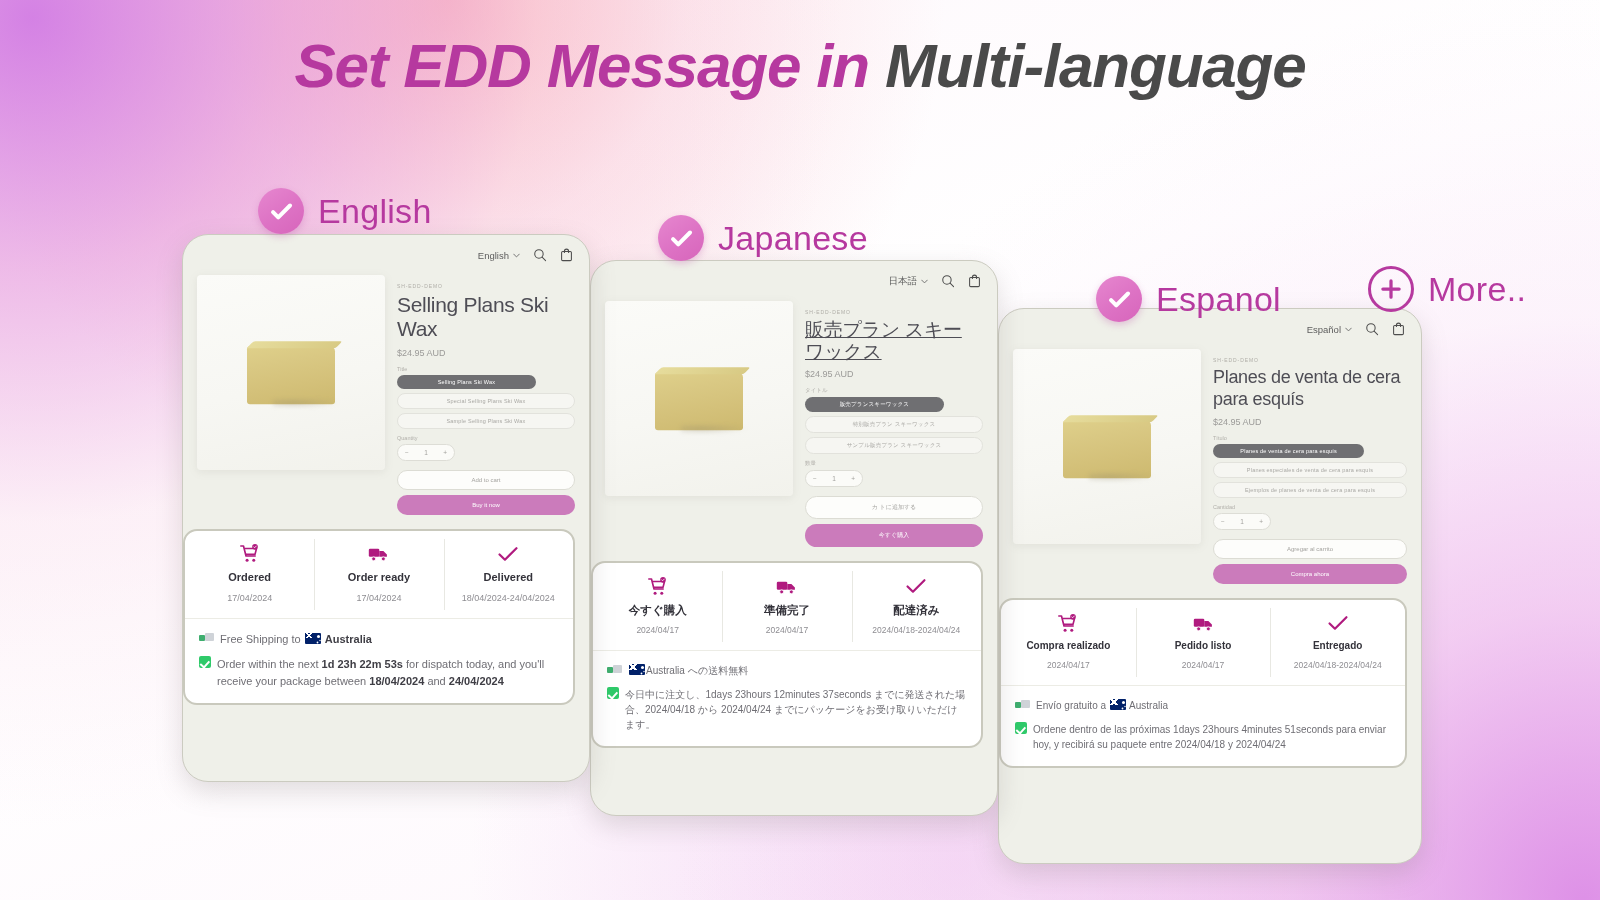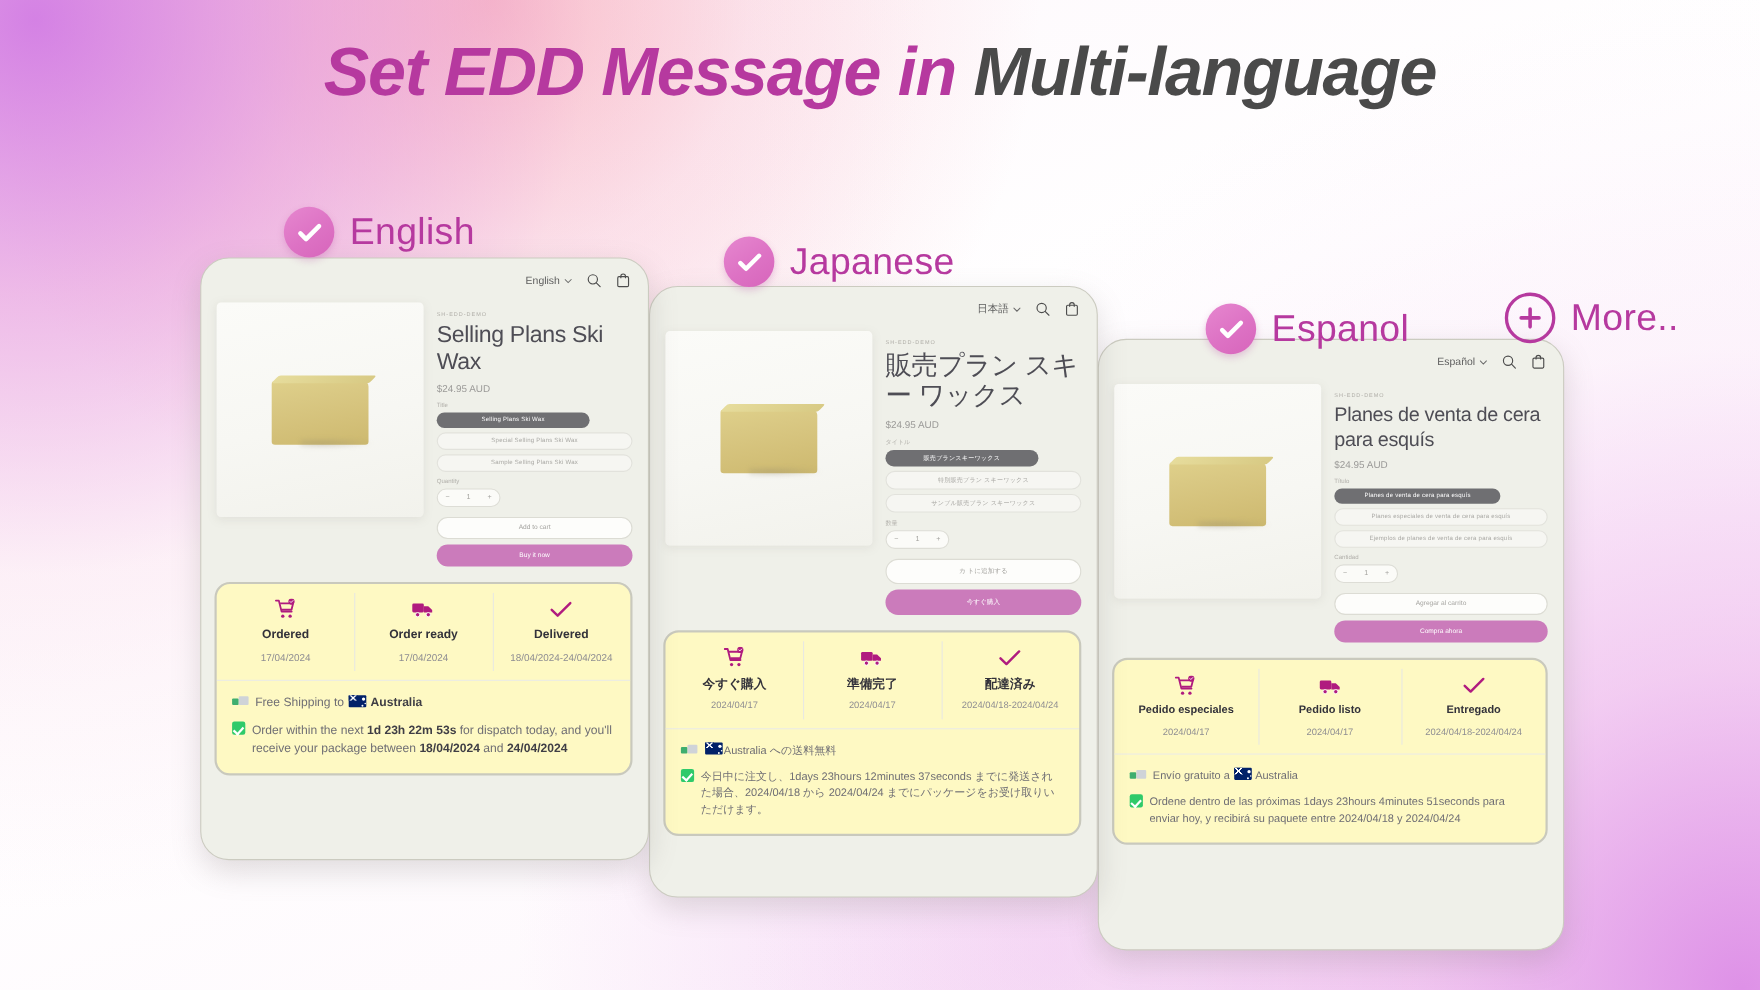--- a/index.html
+++ b/index.html
@@ -132,21 +132,21 @@
     background: radial-gradient(ellipse at 30% 50%, rgba(150,140,110,0.40), rgba(150,140,110,0) 72%);
     filter: blur(2px);
   }
 
   .prod-info { flex: 1; min-width: 0; padding-top: 8px; }
   .vendor { font-size: 5px; color: #b0aea8; letter-spacing: 0.9px; margin-bottom: 4px; }
   .prod-title {
     font-size: 21px; line-height: 1.14; color: #4e4d55;
     font-weight: 400; letter-spacing: -0.3px; margin-bottom: 7px;
   }
-  #card-ja .prod-title { font-size: 24px; }
+  #card-ja .prod-title { font-size: 19px; text-decoration: underline; }
   #card-es .prod-title { font-size: 18px; line-height: 1.2; }
   .price { font-size: 9px; color: #9b9a98; margin-bottom: 8px; }
   .field-label { font-size: 5.5px; color: #b2b0ab; margin-bottom: 3px; }
   .variant {
     border-radius: 12px; font-size: 5.5px;
     padding: 4px 8px; margin-bottom: 4px;
     text-align: center;
     letter-spacing: 0.2px;
   }
   .variant.sel { background: #6f6f72; color: #ffffff; width: 78%; }
@@ -163,22 +163,22 @@
     border-radius: 14px; text-align: center; font-size: 6px;
     padding: 6px 0; color: #a5a4a0;
   }
   .btn-buy {
     margin-top: 5px; background: #cb7bbb; border-radius: 14px;
     text-align: center; font-size: 6px; padding: 7px 0; color: #ffffff;
   }
 
   
   .edd {
-    margin: 14px 14px 0 12px;
-    background: #fef9c3;
+    margin: 14px 14px 0 0;
+    background: #ffffff;
     border: 2px solid #c9c9bd;
     border-radius: 14px;
     overflow: hidden;
   }
   .edd-steps { display: flex; }
   .step {
     flex: 1; padding: 12px 4px 14px;
     text-align: center;
     position: relative;
   }
@@ -537,21 +537,21 @@
         <div class="step-icon">
           <svg width="20" height="19" viewBox="0 0 24 22">
               <path d="M1 2h3.2l3 12h11" fill="none" stroke="#b01b7f" stroke-width="2" stroke-linecap="round" stroke-linejoin="round"></path>
               <path d="M5.6 5h14.2l-1.8 7H7.2" fill="none" stroke="#b01b7f" stroke-width="2" stroke-linejoin="round"></path>
               <circle cx="8.5" cy="19" r="1.8" fill="#b01b7f"></circle>
               <circle cx="16.5" cy="19" r="1.8" fill="#b01b7f"></circle>
               <circle cx="18" cy="3" r="3.4" fill="#b01b7f"></circle>
               <path d="M16.4 3l1.1 1.1 2.1-2.1" fill="none" stroke="#fff" stroke-width="1" stroke-linecap="round"></path>
             </svg>
         </div>
-        <div class="step-name">Pedido especiales</div>
+        <div class="step-name">Compra realizado</div>
         <div class="step-date">2024/04/17</div>
       </div>
       <div class="step">
         <div class="step-icon">
           <svg width="21" height="17" viewBox="0 0 26 20">
               <rect x="1" y="4" width="13" height="10" rx="1.6" fill="#b01b7f"></rect>
               <path d="M14 7h5l4.4 4.2V14H14z" fill="#b01b7f"></path>
               <circle cx="7" cy="16.6" r="2.4" fill="#b01b7f" stroke="#fff" stroke-width="1"></circle>
               <circle cx="19" cy="16.6" r="2.4" fill="#b01b7f" stroke="#fff" stroke-width="1"></circle>
             </svg>

